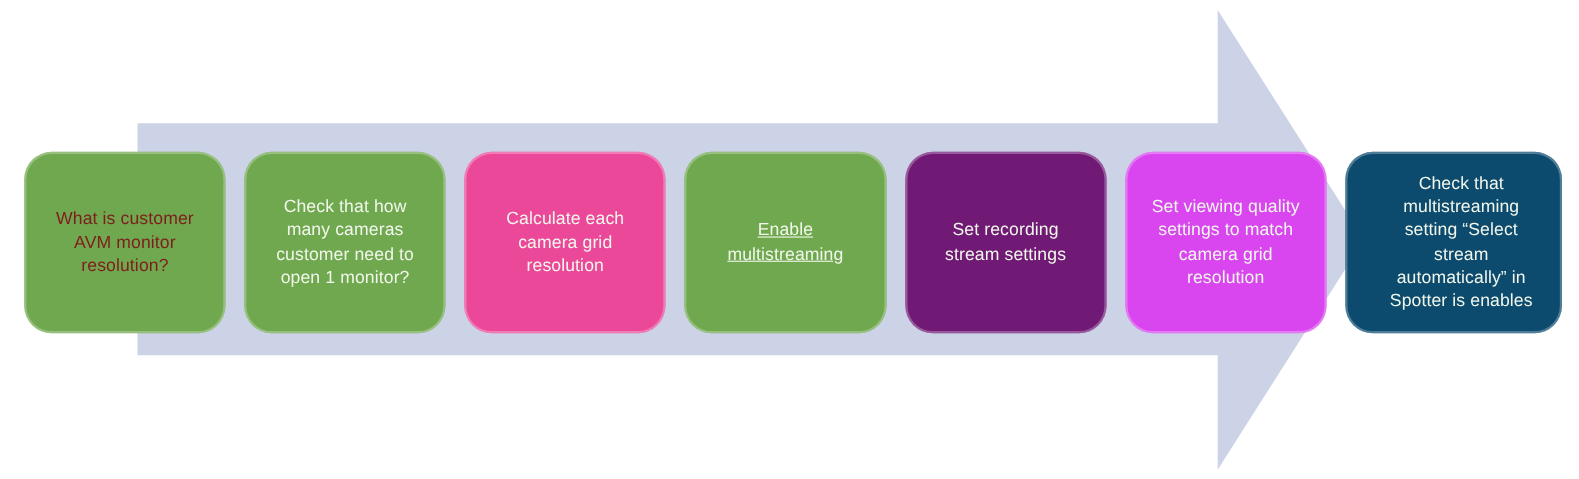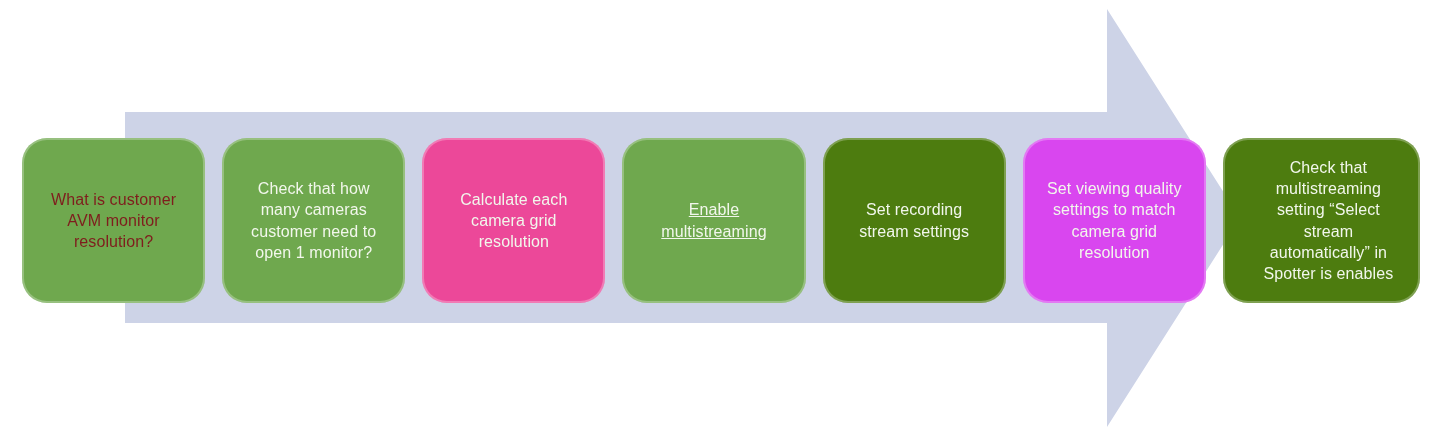--- a/index.html
+++ b/index.html
@@ -74,31 +74,31 @@
     </div>
     <div class="step" style="background: #ec4899;">
       <span class="step-label" style="color: rgb(242, 247, 236);">Calculate each
 camera grid
 resolution</span>
     </div>
     <div class="step" style="background: rgb(111, 168, 78);">
       <span class="step-label" style="color: rgb(242, 247, 236); text-decoration: underline;">Enable
 multistreaming</span>
     </div>
-    <div class="step" style="background: #4d7c0f;">
+    <div class="step" style="background: #701a75;">
       <span class="step-label" style="color: rgb(242, 247, 236);">Set recording
 stream settings</span>
     </div>
     <div class="step" style="background: #d946ef;">
       <span class="step-label" style="color: rgb(242, 247, 236);">Set viewing quality
 settings to match
 camera grid
 resolution</span>
     </div>
-    <div class="step" style="background: #4d7c0f; padding-left: 24px;">
+    <div class="step" style="background: #0c4a6e; padding-left: 24px;">
       <span class="step-label" style="color: rgb(242, 247, 236);">Check that
 multistreaming
 setting “Select
 stream
 automatically”  in
 Spotter is enables</span>
     </div>
   </div>
 
 </div>

